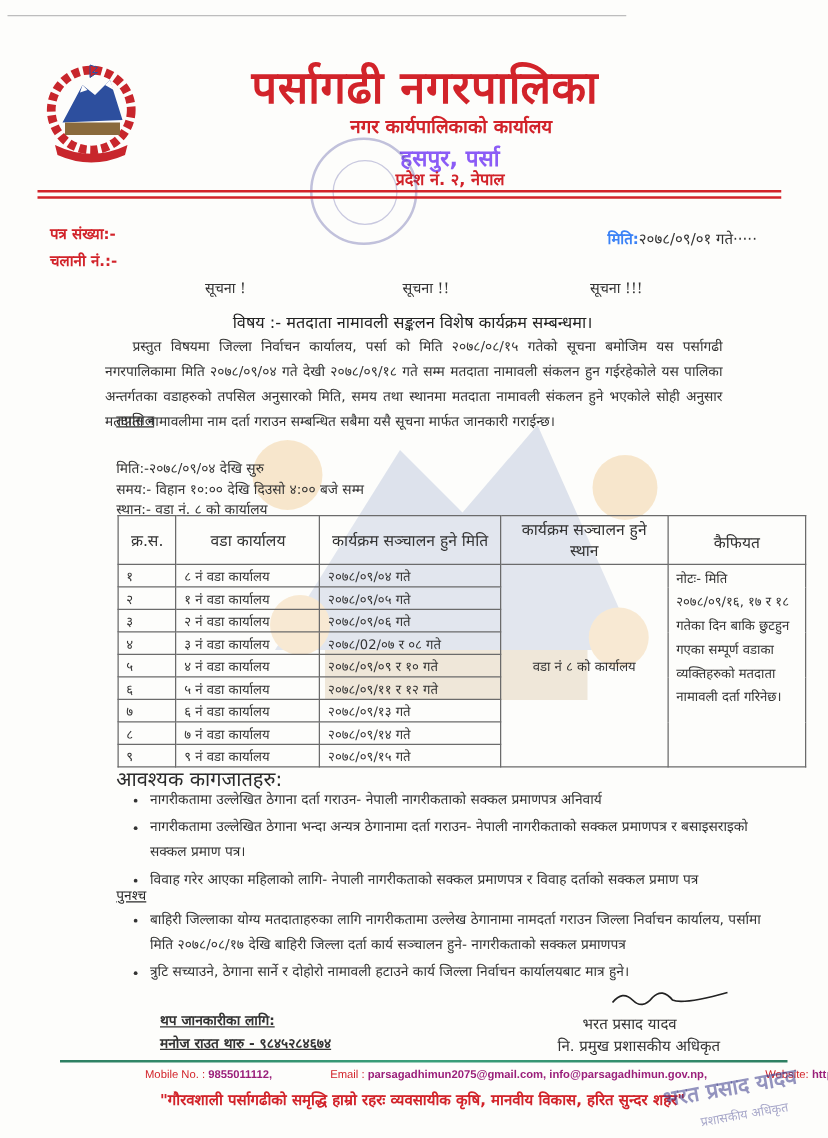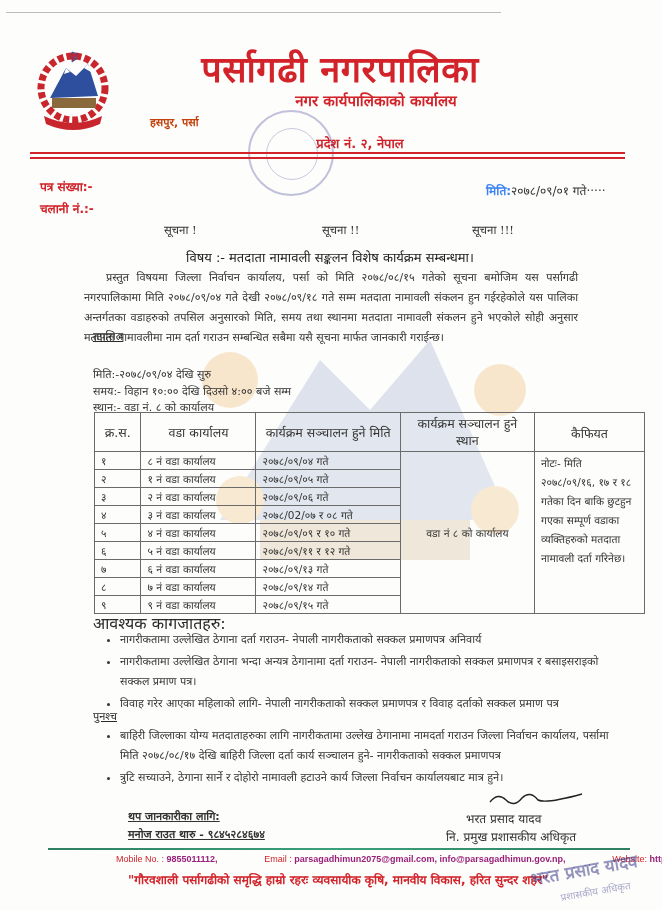--- a/index.html
+++ b/index.html
@@ -6,22 +6,22 @@
   body {
     width: 662px; height: 910px; background: #fdfdfb; position: relative; overflow: hidden;
     font-family: "DejaVu Sans", sans-serif; color: #2a2a2a;
   }
   .top-rule { position: absolute; left: 6px; top: 12px; width: 495px; height: 1px; background: #bdbdbd; }
   .emblem { position: absolute; left: 36px; top: 46px; width: 74px; height: 90px; }
   .title {
     position: absolute; left: 150px; top: 44px; width: 380px; text-align: center;
     color: #d2232a; font-size: 36px; font-weight: bold; letter-spacing: 0.5px;
   }
-  .subtitle { position: absolute; left: 166px; top: 90px; width: 420px; text-align: center; color: #d2232a; font-size: 15px; font-weight: bold; }
-  .addr1 { position: absolute; left: 150px; top: 114px; width: 420px; text-align: left; color: #c2410c; font-size: 11px; font-weight: bold; }
+  .subtitle { position: absolute; left: 151px; top: 90px; width: 420px; text-align: center; color: #d2232a; font-size: 15px; font-weight: bold; }
+  .addr1 { position: absolute; left: 150px; top: 114px; width: 420px; text-align: center; color: #8b5cf6; font-size: 18px; font-weight: bold; }
   .addr2 { position: absolute; left: 150px; top: 134px; width: 420px; text-align: center; color: #d2232a; font-size: 13px; font-weight: bold; }
   .red-rule1 { position: absolute; left: 30px; top: 152px; width: 595px; height: 2px; background: #d2232a; }
   .red-rule2 { position: absolute; left: 30px; top: 157px; width: 595px; height: 2px; background: #d2232a; }
   .stamp {
     position: absolute; left: 248px; top: 110px; width: 86px; height: 86px; border-radius: 50%;
     border: 2px solid rgba(80,80,160,0.35); box-sizing: border-box;
   }
   .stamp-inner { position: absolute; left: 16px; top: 16px; width: 50px; height: 50px; border-radius: 50%; border: 1px solid rgba(80,80,160,0.3); }
   .ref-label { position: absolute; left: 40px; color: #d2232a; font-size: 12px; font-weight: bold; }
   .date-line { position: absolute; left: 472px; top: 182px; font-size: 12px; color: #333; }

